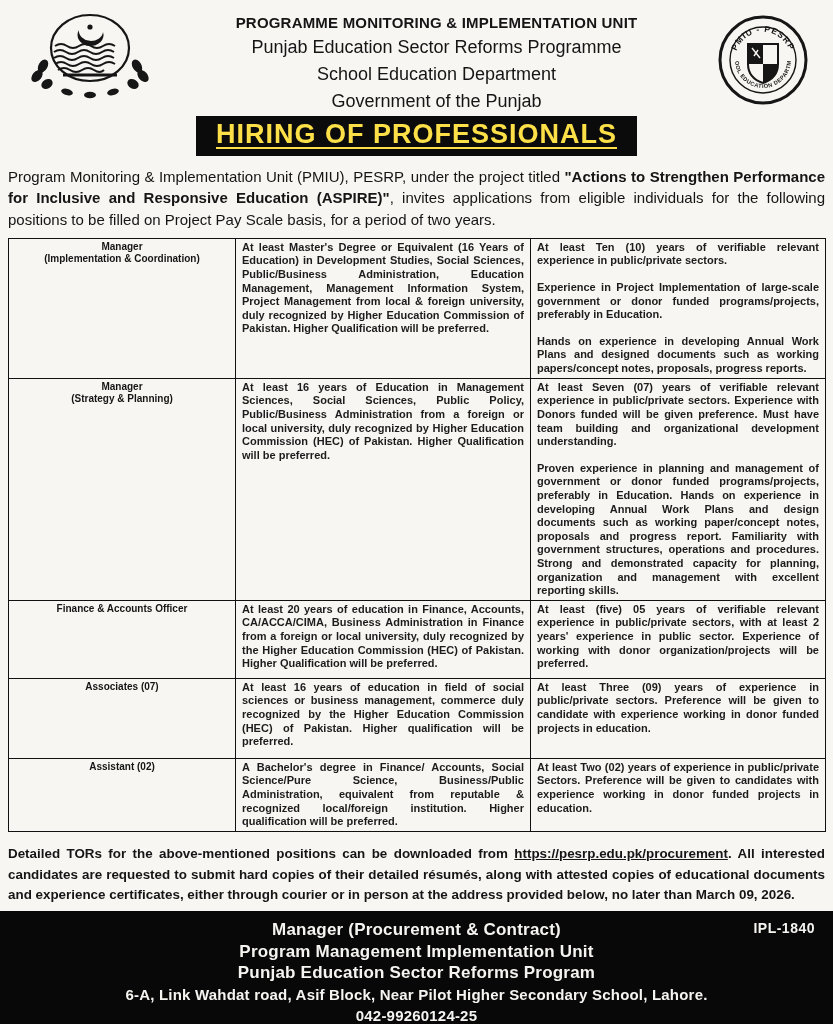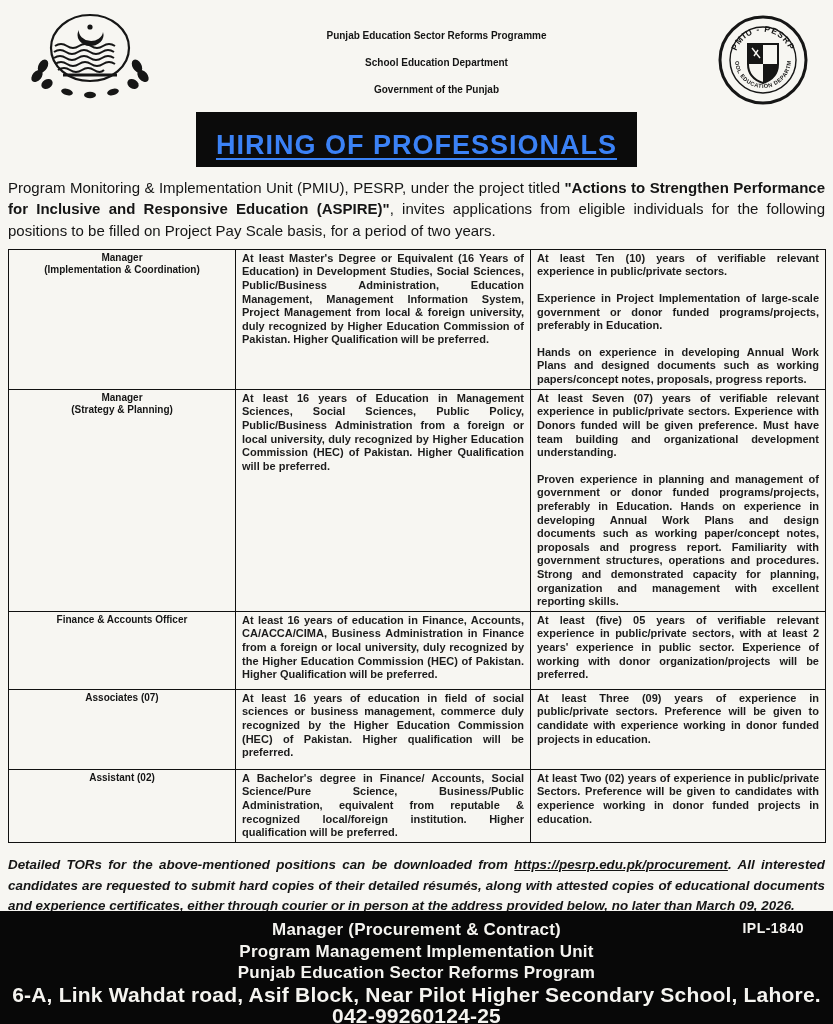--- a/index.html
+++ b/index.html
@@ -16,28 +16,28 @@
     overflow:hidden;
   }
   
   .header{
     display:flex;align-items:flex-start;
     padding-top:8px;
   }
   .logo-left{width:180px;display:flex;justify-content:center;padding-top:2px;}
   .org-block{flex:1;text-align:center;padding-top:6px;}
   .org-line1{font-size:15px;font-weight:bold;letter-spacing:.2px;}
-  .org-line{font-size:10px;font-weight:bold;margin-top:16px;}
+  .org-line{font-size:18px;font-weight:normal;margin-top:6px;}
   .logo-right{width:140px;display:flex;justify-content:center;padding-top:4px;}
   .banner-wrap{text-align:center;margin-top:4px;}
   .banner{
     display:inline-block;
-    background:#0b0b0b;color:#3b82f6;
+    background:#0b0b0b;color:#fde047;
     font-size:27px;font-weight:bold;letter-spacing:1px;
-    padding:18px 20px 6px 20px;
+    padding:3px 20px 6px 20px;
     text-align:right;
   }
   .banner span{text-decoration:underline;text-underline-offset:4px;text-decoration-thickness:2px;}
   
   .intro{
     margin:10px 8px 8px 8px;
     font-size:15px;line-height:1.42;
     text-align:justify;
   }
   .intro .b{font-weight:bold;}
@@ -67,35 +67,34 @@
     font-size:11px;font-weight:bold;line-height:13.6px;
     text-align:justify;color:#1c1c1c;
   }
   td.body-cell p{margin:0 0 13px 0;}
   td.body-cell p:last-child{margin-bottom:0;}
   
   .tors{
     margin:12px 8px 0 8px;
     font-size:13.4px;font-weight:bold;line-height:1.55;
     text-align:justify;
-    font-style:italic;
   }
   .tors a{color:#151515;text-decoration:underline;}
   
   .footer-black{
     position:absolute;left:0;bottom:0;
     width:833px;height:113px;
     background:#080808;color:#f5f4f0;
     text-align:center;
   }
   .footer-lines{padding-top:8px;}
   .f-line{font-weight:bold;font-size:17px;line-height:21.5px;letter-spacing:.2px;}
-  .f-line.small{font-size:21px;}
+  .f-line.small{font-size:15px;}
   .ipl{
-    position:absolute;top:9px;right:29px;
+    position:absolute;top:9px;right:18px;
     font-size:14px;font-weight:bold;letter-spacing:.5px;
   }
 </style>
 </head>
 <body>
 
 <div class="page">
 
   <div class="header">
     <div class="logo-left">
@@ -124,20 +123,21 @@
           <ellipse cx="116" cy="66" rx="4.5" ry="7" transform="rotate(-40 116 66)"></ellipse>
           <ellipse cx="106" cy="74" rx="4.5" ry="6" transform="rotate(-60 106 74)"></ellipse>
           <ellipse cx="40" cy="82" rx="6" ry="3.2" transform="rotate(15 40 82)"></ellipse>
           <ellipse cx="63" cy="85" rx="6" ry="3.2"></ellipse>
           <ellipse cx="86" cy="82" rx="6" ry="3.2" transform="rotate(-15 86 82)"></ellipse>
         </g>
       </svg>
     </div>
 
     <div class="org-block">
+      <div class="org-line1">PROGRAMME MONITORING &amp; IMPLEMENTATION UNIT</div>
       <div class="org-line">Punjab Education Sector Reforms Programme</div>
       <div class="org-line">School Education Department</div>
       <div class="org-line">Government of the Punjab</div>
     </div>
 
     <div class="logo-right">
       <svg width="96" height="96" viewBox="0 0 96 96">
         <circle cx="48" cy="48" r="43" fill="none" stroke="#161616" stroke-width="3"></circle>
         <circle cx="48" cy="48" r="33" fill="none" stroke="#161616" stroke-width="1.4"></circle>
         <defs>
@@ -205,21 +205,21 @@
         <p>At least Seven (07) years of verifiable relevant experience in public/private sectors. Experience with Donors funded will be given preference. Must have team building and organizational development understanding.</p>
         <p>Proven experience in planning and management of government or donor funded programs/projects, preferably in Education. Hands on experience in developing Annual Work Plans and design documents such as working paper/concept notes, proposals and progress report. Familiarity with government structures, operations and procedures. Strong and demonstrated capacity for planning, organization and management with excellent reporting skills.</p>
       </td>
     </tr>
 
     <tr style="height:78px;">
       <td class="pos">
         <span style="display:block">Finance &amp; Accounts Officer</span>
       </td>
       <td class="body-cell">
-        <p>At least 16 years of education in Finance, Accounts, CA/ACCA/CIMA, Business Administration in Finance from a foreign or local university, duly recognized by the Higher Education Commission (HEC) of Pakistan. Higher Qualification will be preferred.</p>
+        <p>At least 20 years of education in Finance, Accounts, CA/ACCA/CIMA, Business Administration in Finance from a foreign or local university, duly recognized by the Higher Education Commission (HEC) of Pakistan. Higher Qualification will be preferred.</p>
       </td>
       <td class="body-cell">
         <p>At least (five) 05 years of verifiable relevant experience in public/private sectors, with at least 2 years' experience in public sector. Experience of working with donor organization/projects will be preferred.</p>
       </td>
     </tr>
 
     <tr style="height:80px;">
       <td class="pos">
         <span style="display:block">Associates (07)</span>
       </td>

